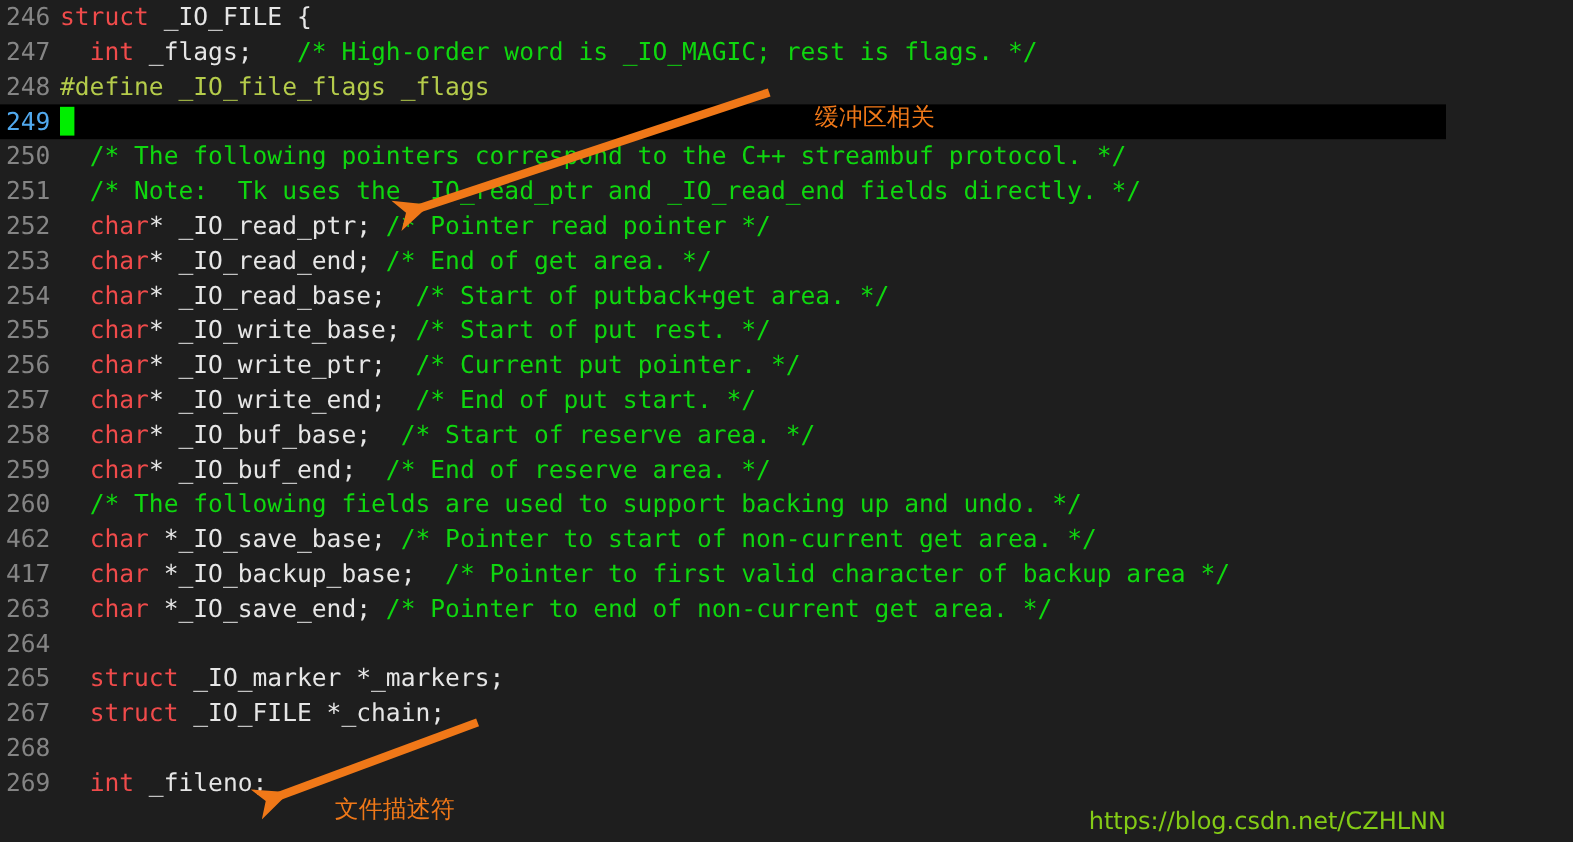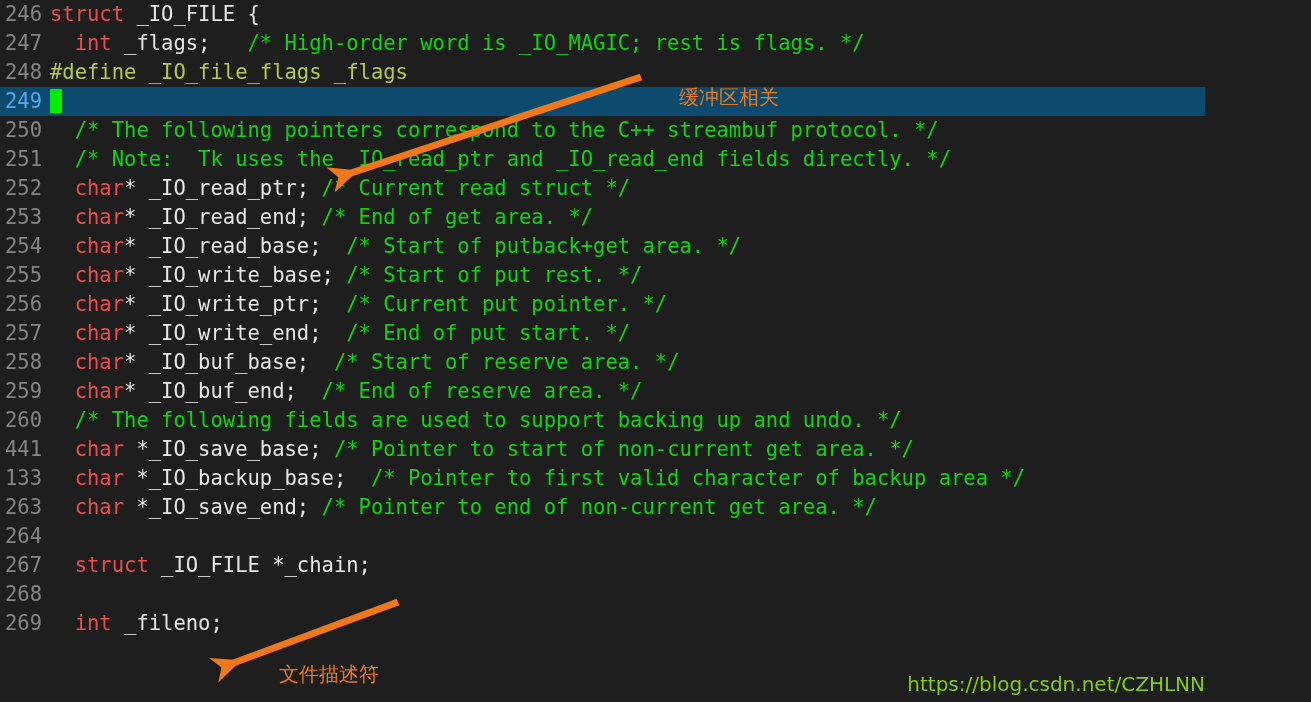--- a/index.html
+++ b/index.html
@@ -25,21 +25,21 @@
   }
   .code-line {
     position: relative;
     height: 29px;
     line-height: 29px;
     white-space: pre;
     font-size: 20.5px;
     letter-spacing: 0px;
   }
   .code-line.active {
-    background: #0c4a6e;
+    background: #000000;
   }
   .ln {
     display: inline-block;
     width: 50px;
     box-sizing: border-box;
     padding-right: 8px;
     text-align: right;
     color: #858585;
     font-size: 20.5px;
     vertical-align: top;
@@ -98,33 +98,34 @@
 
 <div id="app">
 
   <div id="code-area">
       <div class="code-line"><span class="ln">246</span><span class="src"><span class="kw">struct </span><span class="id">_IO_FILE {</span></span></div>
       <div class="code-line"><span class="ln">247</span><span class="src"><span class="id">  </span><span class="kw">int</span><span class="id"> _flags;   </span><span class="cmt">/* High-order word is _IO_MAGIC; rest is flags. */</span></span></div>
       <div class="code-line"><span class="ln">248</span><span class="src"><span class="pp">#define _IO_file_flags _flags</span></span></div>
       <div class="code-line active"><span class="ln">249</span><span class="src"></span><span class="cursor"></span></div>
       <div class="code-line"><span class="ln">250</span><span class="src"><span class="id">  </span><span class="cmt">/* The following pointers correspond to the C++ streambuf protocol. */</span></span></div>
       <div class="code-line"><span class="ln">251</span><span class="src"><span class="id">  </span><span class="cmt">/* Note:  Tk uses the _IO_read_ptr and _IO_read_end fields directly. */</span></span></div>
-      <div class="code-line"><span class="ln">252</span><span class="src"><span class="id">  </span><span class="kw">char</span><span class="id">* _IO_read_ptr; </span><span class="cmt">/* Current read struct */</span></span></div>
+      <div class="code-line"><span class="ln">252</span><span class="src"><span class="id">  </span><span class="kw">char</span><span class="id">* _IO_read_ptr; </span><span class="cmt">/* Pointer read pointer */</span></span></div>
       <div class="code-line"><span class="ln">253</span><span class="src"><span class="id">  </span><span class="kw">char</span><span class="id">* _IO_read_end; </span><span class="cmt">/* End of get area. */</span></span></div>
       <div class="code-line"><span class="ln">254</span><span class="src"><span class="id">  </span><span class="kw">char</span><span class="id">* _IO_read_base;  </span><span class="cmt">/* Start of putback+get area. */</span></span></div>
       <div class="code-line"><span class="ln">255</span><span class="src"><span class="id">  </span><span class="kw">char</span><span class="id">* _IO_write_base; </span><span class="cmt">/* Start of put rest. */</span></span></div>
       <div class="code-line"><span class="ln">256</span><span class="src"><span class="id">  </span><span class="kw">char</span><span class="id">* _IO_write_ptr;  </span><span class="cmt">/* Current put pointer. */</span></span></div>
       <div class="code-line"><span class="ln">257</span><span class="src"><span class="id">  </span><span class="kw">char</span><span class="id">* _IO_write_end;  </span><span class="cmt">/* End of put start. */</span></span></div>
       <div class="code-line"><span class="ln">258</span><span class="src"><span class="id">  </span><span class="kw">char</span><span class="id">* _IO_buf_base;  </span><span class="cmt">/* Start of reserve area. */</span></span></div>
       <div class="code-line"><span class="ln">259</span><span class="src"><span class="id">  </span><span class="kw">char</span><span class="id">* _IO_buf_end;  </span><span class="cmt">/* End of reserve area. */</span></span></div>
       <div class="code-line"><span class="ln">260</span><span class="src"><span class="id">  </span><span class="cmt">/* The following fields are used to support backing up and undo. */</span></span></div>
-      <div class="code-line"><span class="ln">441</span><span class="src"><span class="id">  </span><span class="kw">char</span><span class="id"> *_IO_save_base; </span><span class="cmt">/* Pointer to start of non-current get area. */</span></span></div>
-      <div class="code-line"><span class="ln">133</span><span class="src"><span class="id">  </span><span class="kw">char</span><span class="id"> *_IO_backup_base;  </span><span class="cmt">/* Pointer to first valid character of backup area */</span></span></div>
+      <div class="code-line"><span class="ln">462</span><span class="src"><span class="id">  </span><span class="kw">char</span><span class="id"> *_IO_save_base; </span><span class="cmt">/* Pointer to start of non-current get area. */</span></span></div>
+      <div class="code-line"><span class="ln">417</span><span class="src"><span class="id">  </span><span class="kw">char</span><span class="id"> *_IO_backup_base;  </span><span class="cmt">/* Pointer to first valid character of backup area */</span></span></div>
       <div class="code-line"><span class="ln">263</span><span class="src"><span class="id">  </span><span class="kw">char</span><span class="id"> *_IO_save_end; </span><span class="cmt">/* Pointer to end of non-current get area. */</span></span></div>
       <div class="code-line"><span class="ln">264</span><span class="src"></span></div>
+      <div class="code-line"><span class="ln">265</span><span class="src"><span class="id">  </span><span class="kw">struct</span><span class="id"> _IO_marker *_markers;</span></span></div>
       <div class="code-line"><span class="ln">267</span><span class="src"><span class="id">  </span><span class="kw">struct</span><span class="id"> _IO_FILE *_chain;</span></span></div>
       <div class="code-line"><span class="ln">268</span><span class="src"></span></div>
       <div class="code-line"><span class="ln">269</span><span class="src"><span class="id">  </span><span class="kw">int</span><span class="id"> _fileno;</span></span></div>
     </div>
 
   <svg id="overlay" width="1311" height="702" viewBox="0 0 1311 702" xmlns="http://www.w3.org/2000/svg">
     <defs>
       <marker id="arrowhead" markerWidth="4.2" markerHeight="4.2" refX="2.0" refY="2.1" orient="auto" markerUnits="strokeWidth">
         <path d="M 4.2 0.2 L 0 2.1 L 4.2 4.0 L 3.0 2.1 Z" fill="#f07818"></path>
       </marker>

